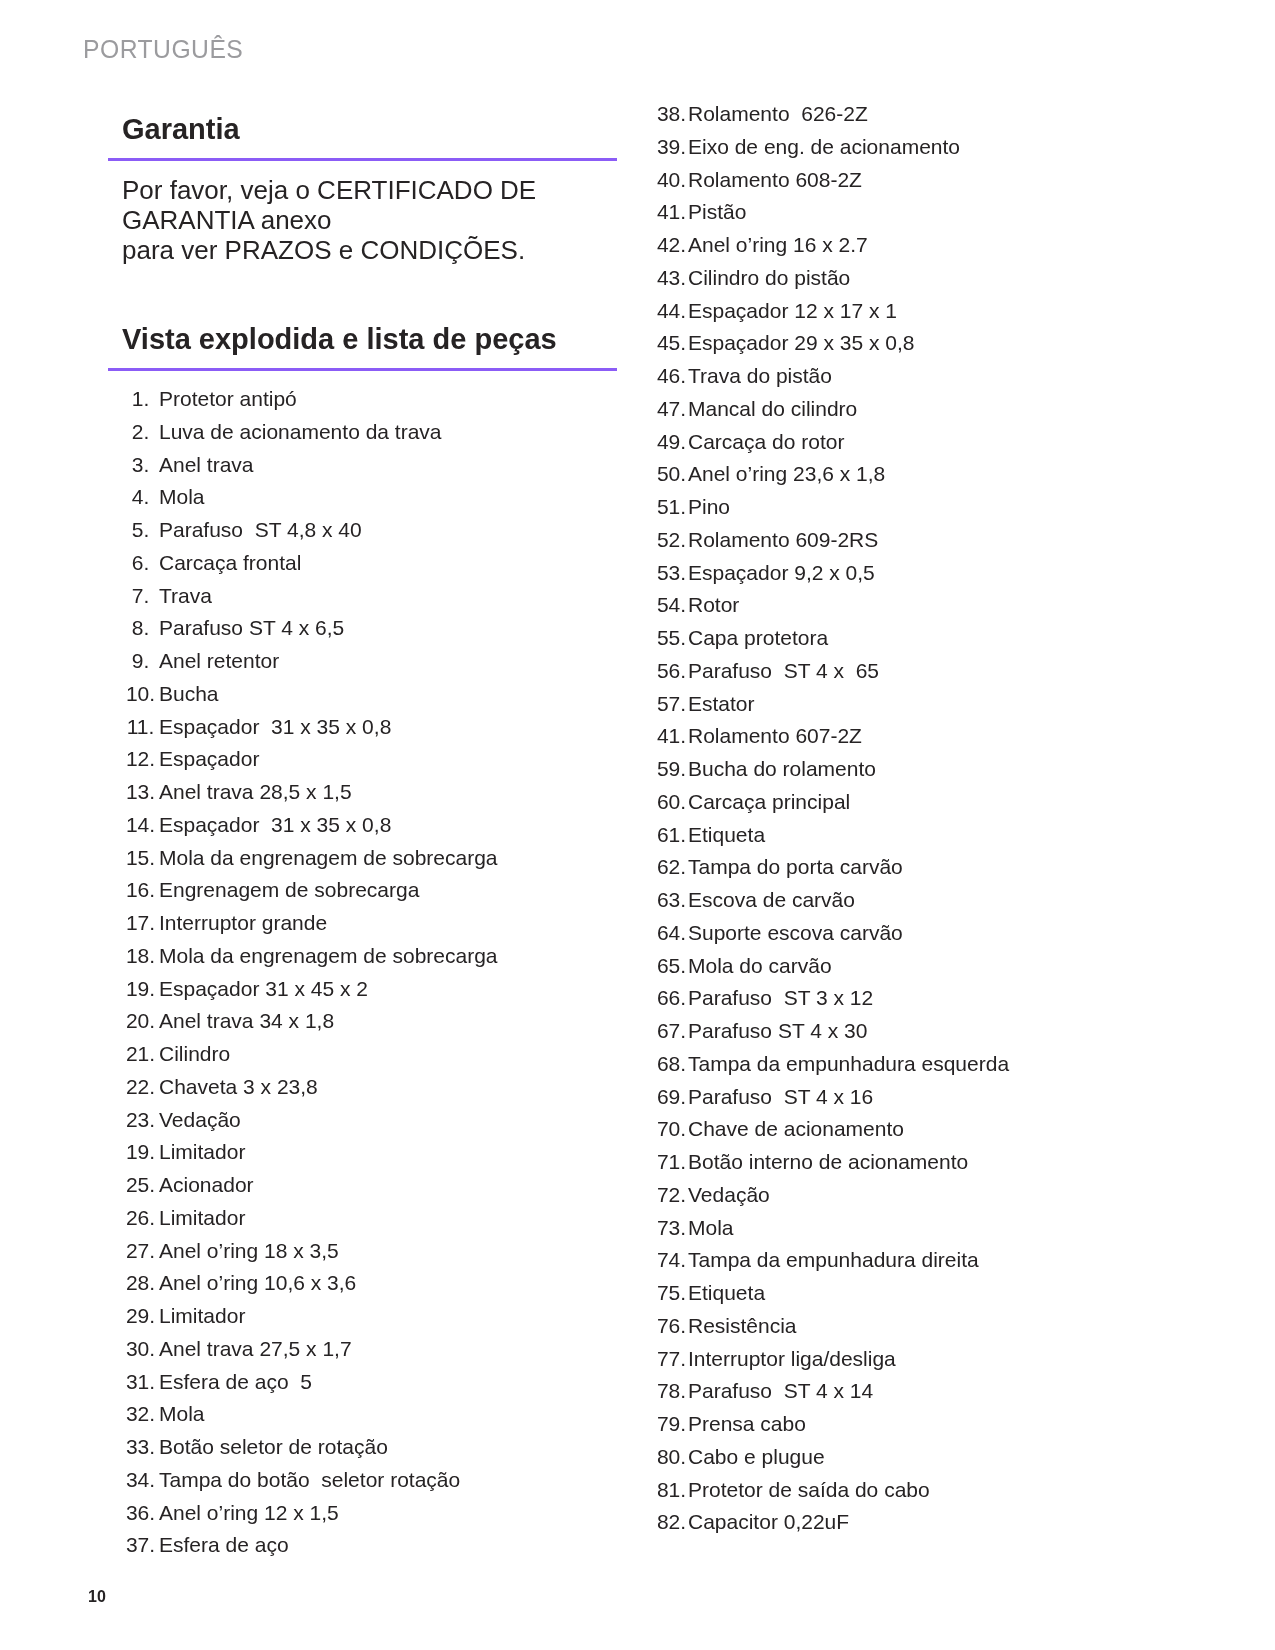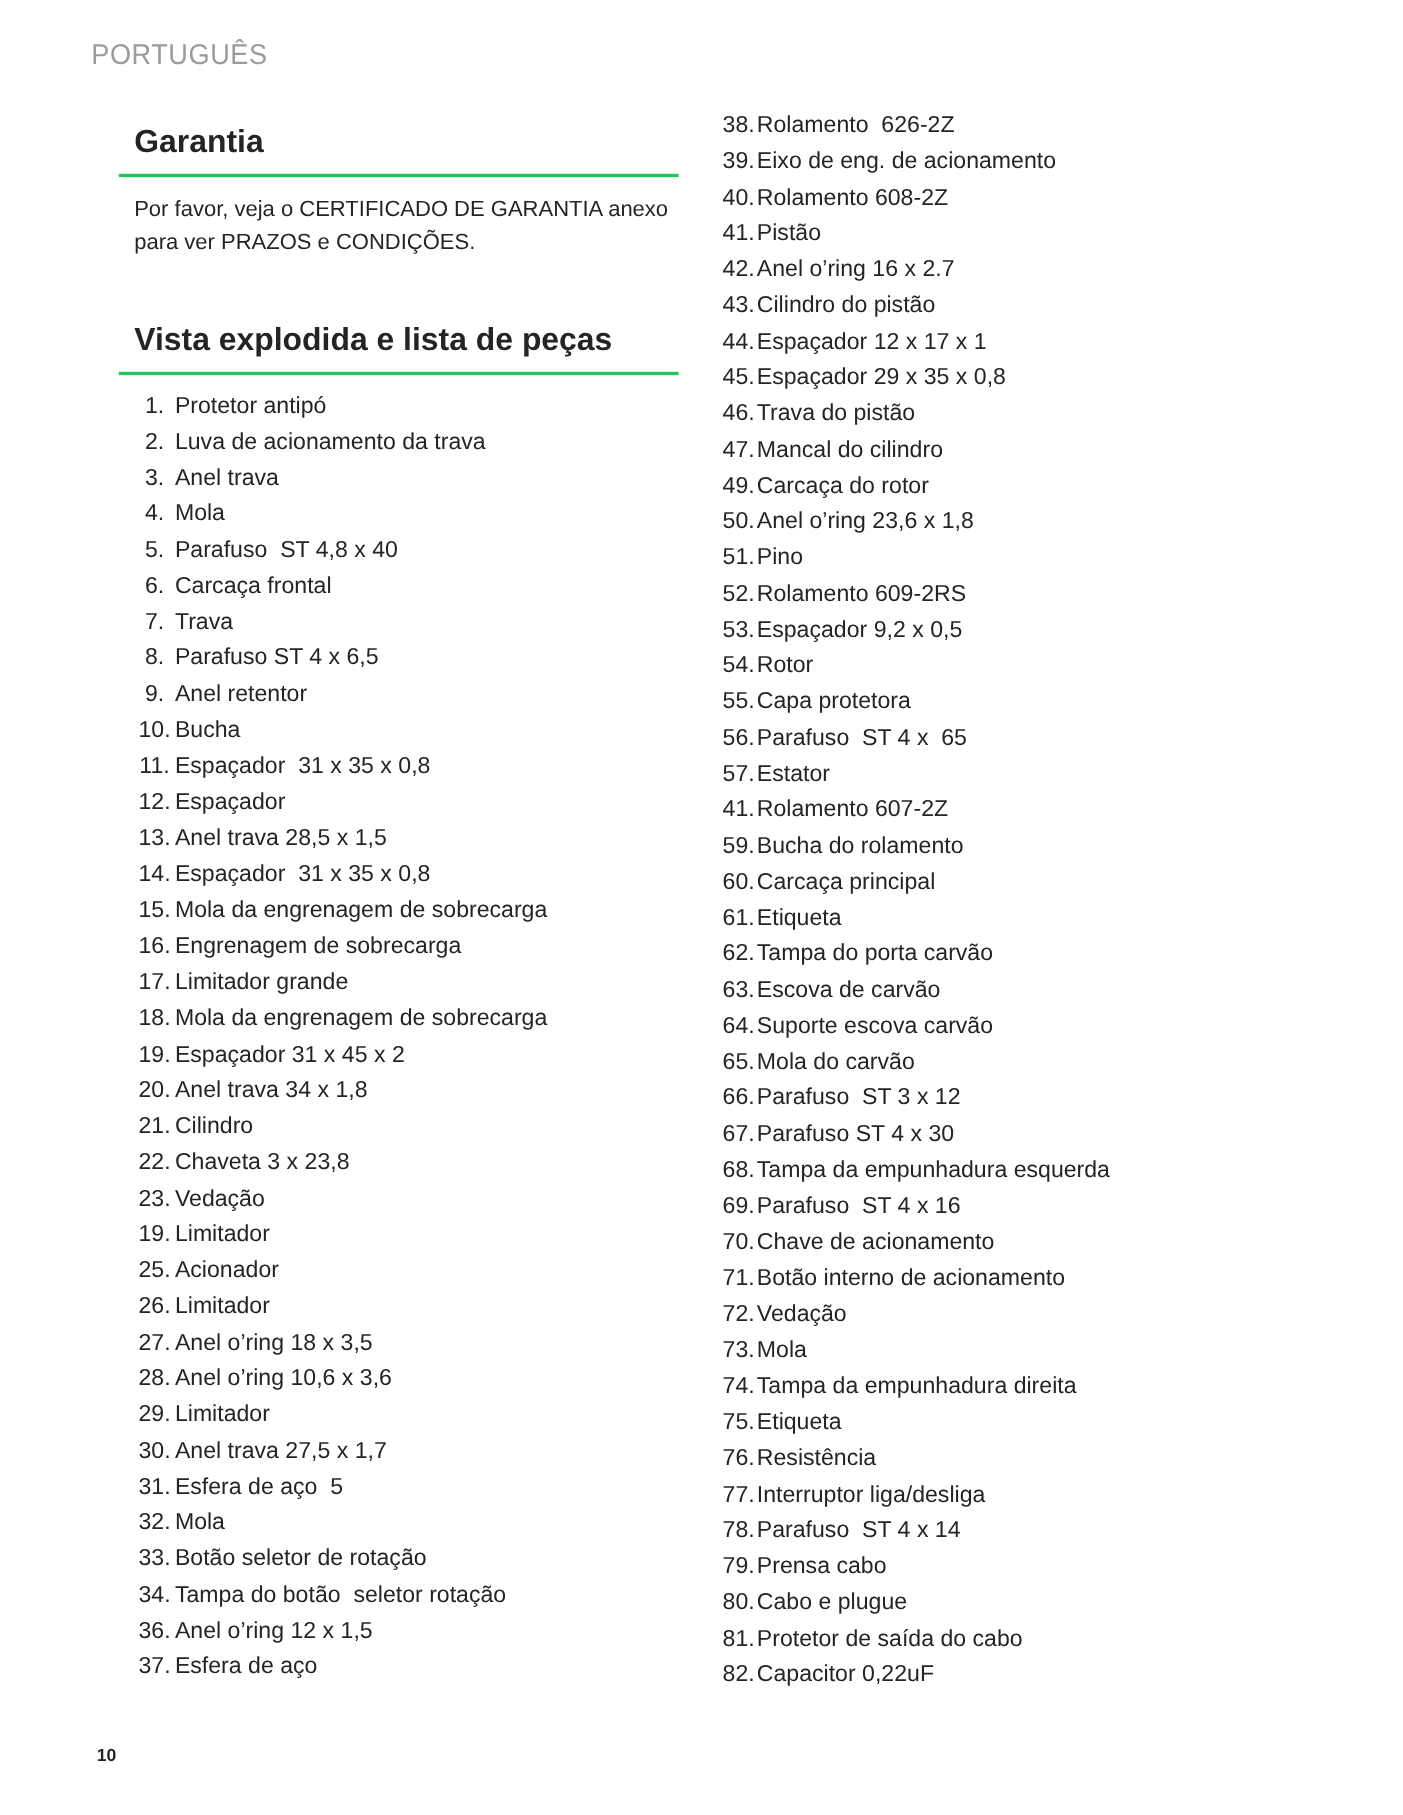--- a/index.html
+++ b/index.html
@@ -28,33 +28,33 @@
   }
   .left-col {
     position: absolute;
     left: 108px;
     top: 112px;
     width: 509px;
   }
   .section-title {
     margin: 0;
     padding: 0 0 12px 14px;
-    border-bottom: 3px solid #22c55e;
+    border-bottom: 3px solid #8b5cf6;
     font-size: 29px;
     line-height: 34px;
     font-weight: bold;
     color: #262324;
   }
   .section-title.second {
     margin-top: 57px;
   }
   .body-text {
     margin: 14px 0 0 0;
     padding-left: 14px;
-    font-size: 20px;
+    font-size: 26px;
     line-height: 30px;
     white-space: pre-wrap;
   }
   ol.parts {
     list-style: none;
     margin: 12px 0 0 0;
     padding: 0 0 0 14px;
     text-align: center;
   }
   ol.parts li {
@@ -114,21 +114,21 @@
         <li><span class="num">7.</span><span class="label">Trava</span></li>
         <li><span class="num">8.</span><span class="label">Parafuso ST 4 x 6,5</span></li>
         <li><span class="num">9.</span><span class="label">Anel retentor</span></li>
         <li><span class="num">10.</span><span class="label">Bucha</span></li>
         <li><span class="num">11.</span><span class="label">Espaçador  31 x 35 x 0,8</span></li>
         <li><span class="num">12.</span><span class="label">Espaçador</span></li>
         <li><span class="num">13.</span><span class="label">Anel trava 28,5 x 1,5</span></li>
         <li><span class="num">14.</span><span class="label">Espaçador  31 x 35 x 0,8</span></li>
         <li><span class="num">15.</span><span class="label">Mola da engrenagem de sobrecarga</span></li>
         <li><span class="num">16.</span><span class="label">Engrenagem de sobrecarga</span></li>
-        <li><span class="num">17.</span><span class="label">Limitador grande</span></li>
+        <li><span class="num">17.</span><span class="label">Interruptor grande</span></li>
         <li><span class="num">18.</span><span class="label">Mola da engrenagem de sobrecarga</span></li>
         <li><span class="num">19.</span><span class="label">Espaçador 31 x 45 x 2</span></li>
         <li><span class="num">20.</span><span class="label">Anel trava 34 x 1,8</span></li>
         <li><span class="num">21.</span><span class="label">Cilindro</span></li>
         <li><span class="num">22.</span><span class="label">Chaveta 3 x 23,8</span></li>
         <li><span class="num">23.</span><span class="label">Vedação</span></li>
         <li><span class="num">19.</span><span class="label">Limitador</span></li>
         <li><span class="num">25.</span><span class="label">Acionador</span></li>
         <li><span class="num">26.</span><span class="label">Limitador</span></li>
         <li><span class="num">27.</span><span class="label">Anel o’ring 18 x 3,5</span></li>

